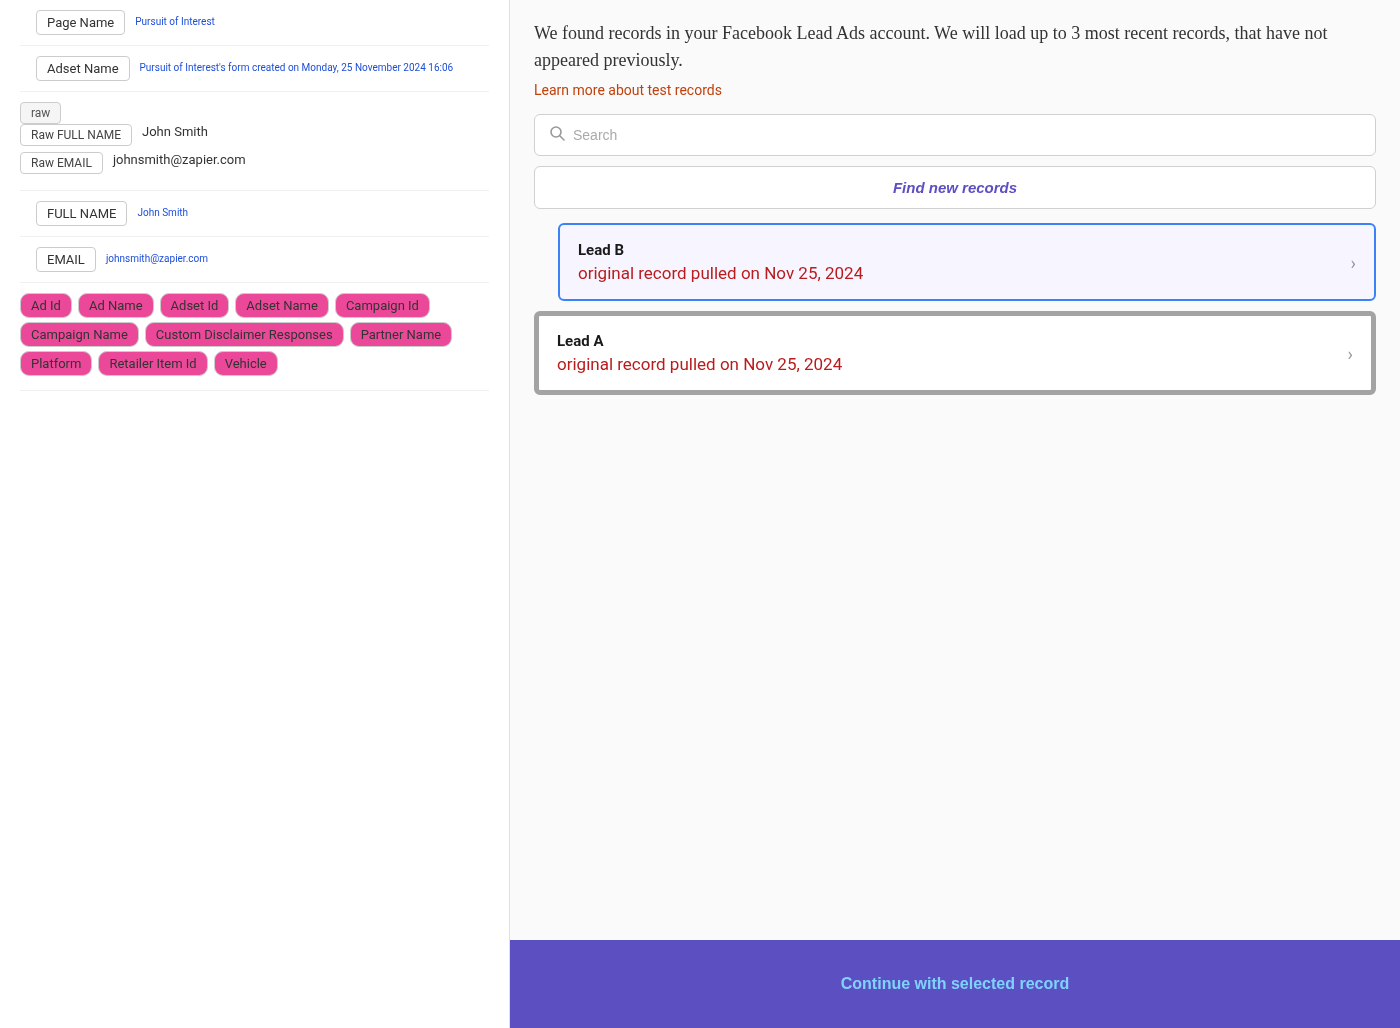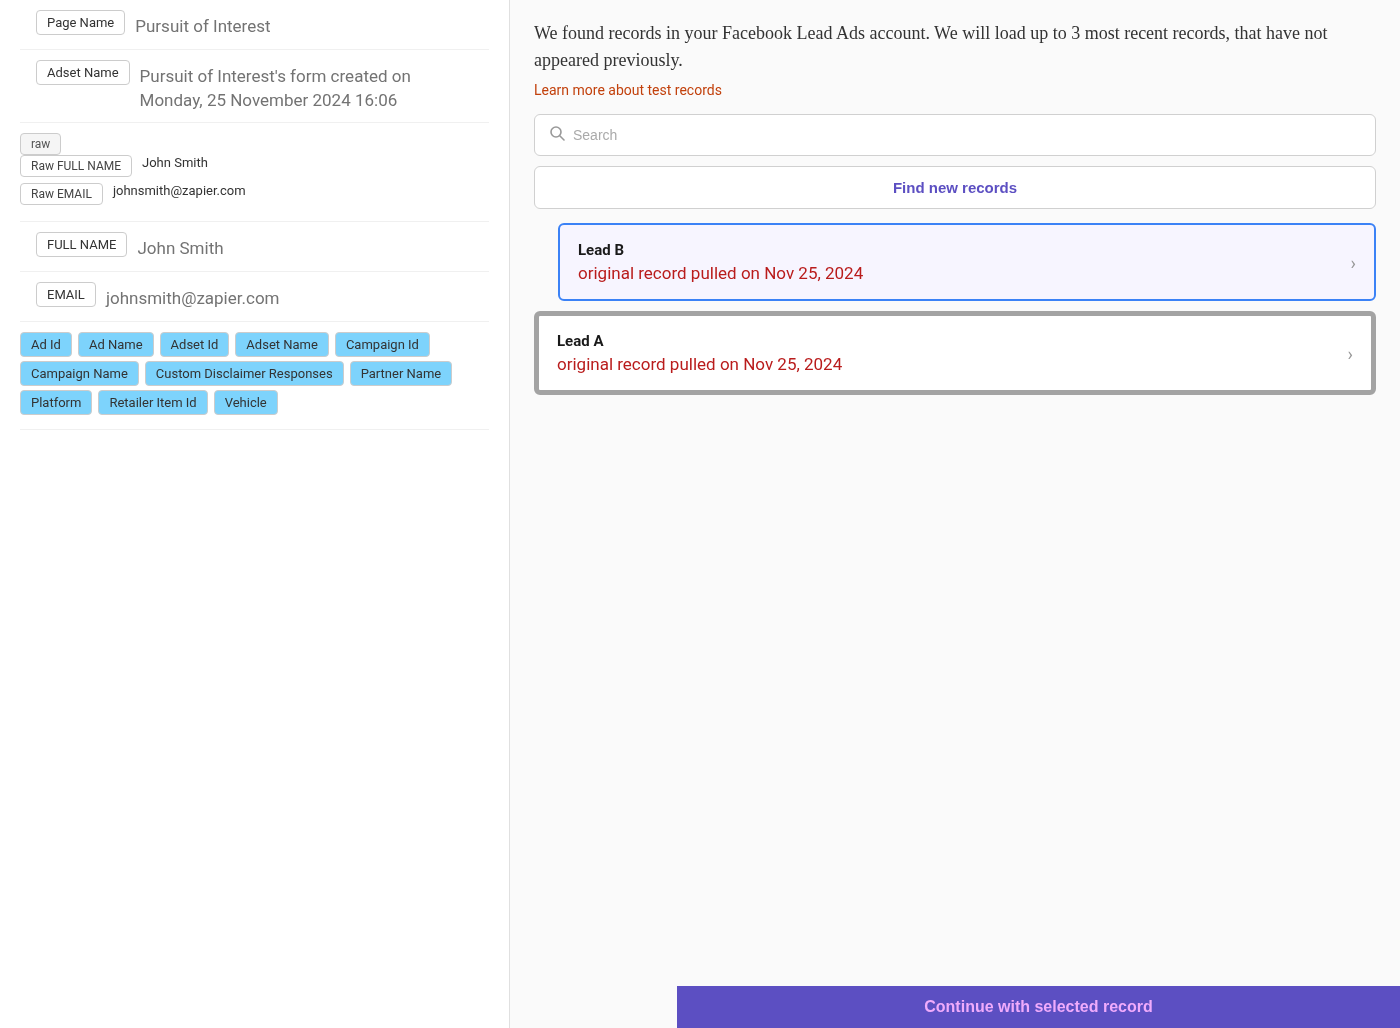--- a/index.html
+++ b/index.html
@@ -46,36 +46,36 @@
       border: 1px solid #ccc;
       border-radius: 4px;
       padding: 4px 10px;
       font-size: 13px;
       color: #333;
       white-space: nowrap;
       flex-shrink: 0;
     }
 
     .field-value {
-      font-size: 17px;
-      color: #737373;
+      font-size: 10px;
+      color: #1d4ed8;
       padding-top: 5px;
       line-height: 1.4;
     }
 
     .tag-row {
       padding: 10px 0;
       border-bottom: 1px solid #f0f0f0;
     }
 
     .tag-item {
       display: inline-block;
-      background: #7dd3fc;
+      background: #ec4899;
       border: 1px solid #ccc;
-      border-radius: 4px;
+      border-radius: 9px;
       padding: 4px 10px;
       font-size: 13px;
       color: #333;
       margin-right: 6px;
       margin-bottom: 4px;
     }
 
     .raw-section {
       padding: 10px 0;
       border-bottom: 1px solid #f0f0f0;
@@ -176,20 +176,21 @@
       border: 1px solid #d0d0d0;
       border-radius: 6px;
       padding: 12px;
       text-align: center;
       cursor: pointer;
       font-size: 15px;
       font-weight: 600;
       color: #5c4fc2;
       margin-bottom: 14px;
       transition: background 0.15s;
+      font-style: italic;
     }
 
     .record-card {
       background: #fff;
       border: 5px solid #a3a3a3;
       border-radius: 6px;
       padding: 16px 18px;
       margin-bottom: 10px;
       cursor: pointer;
       display: flex;
@@ -222,25 +223,25 @@
     .chevron-right {
       color: #999;
       font-size: 18px;
       flex-shrink: 0;
     }
 
     .continue-btn {
       position: fixed;
       bottom: 0;
       right: 0;
-      width: 723px;
+      width: 890px;
       background: #5c4fc2;
-      color: #f0abfc;
+      color: #7dd3fc;
       border: none;
-      padding: 12px;
+      padding: 35px;
       font-size: 16px;
       font-weight: 600;
       cursor: pointer;
       text-align: center;
       z-index: 100;
     }
   </style>
 </head>
 <body>
 

